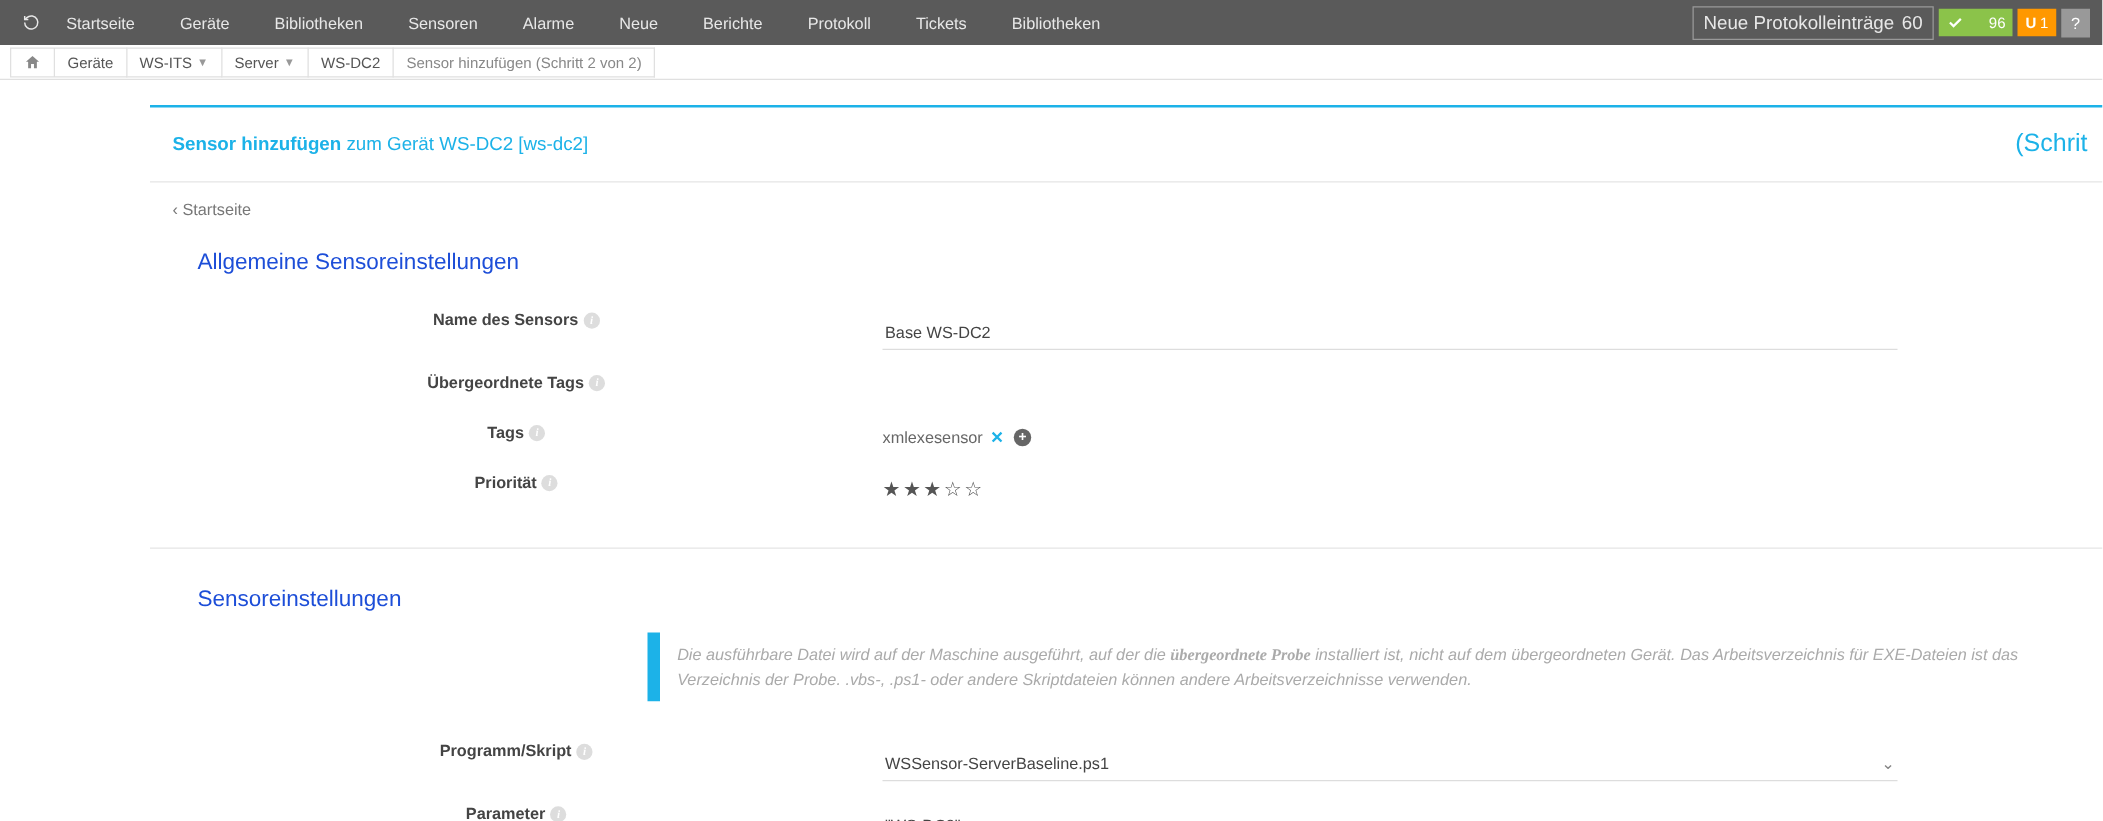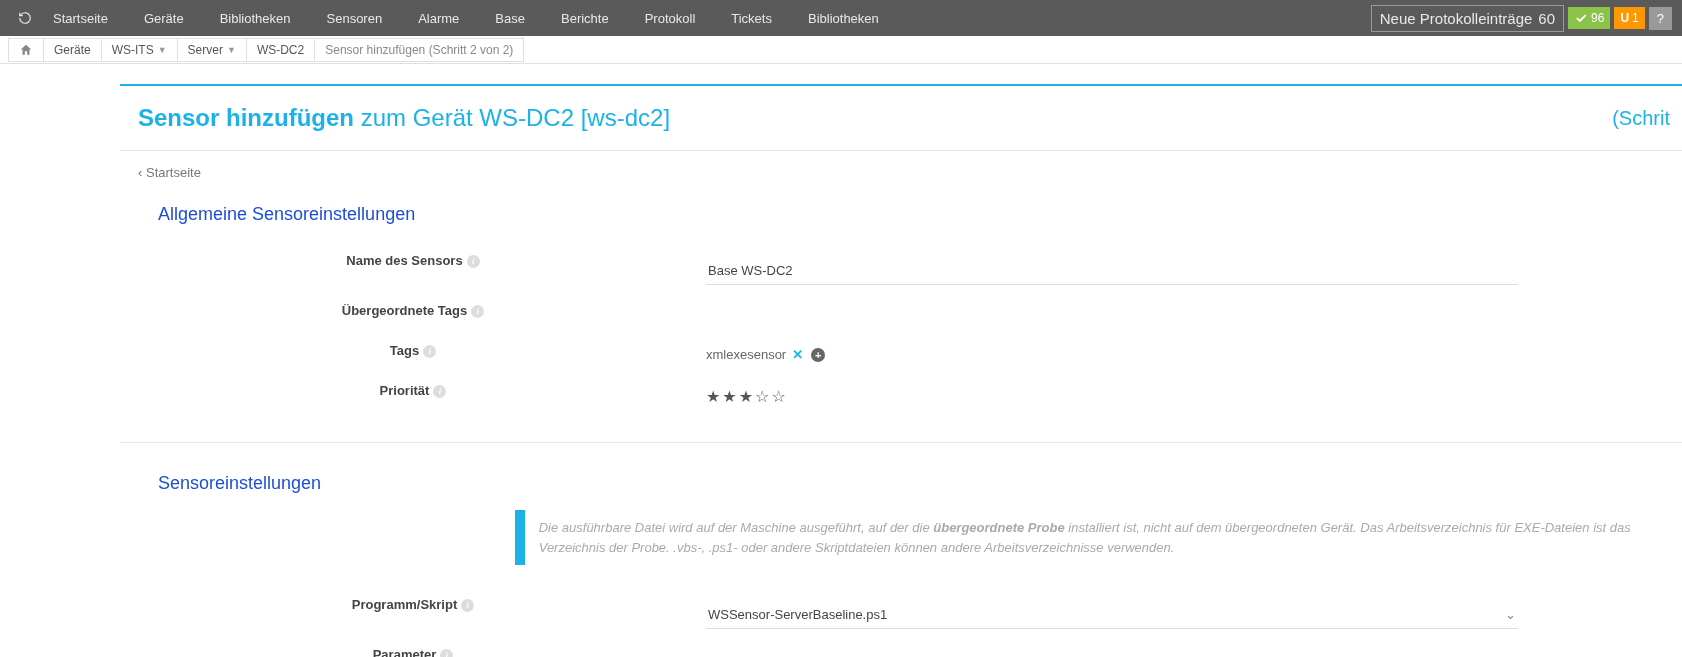--- a/index.html
+++ b/index.html
@@ -5,34 +5,34 @@
 * { box-sizing: border-box; margin: 0; padding: 0; }
 body { font-family: -apple-system, BlinkMacSystemFont, "Segoe UI", Arial, sans-serif; font-size: 13px; background: #fff; color: #333; }
 
 
 .topnav { background: #5a5a5a; height: 36px; display: flex; align-items: center; padding: 0 10px; justify-content: space-between; }
 .topnav-left { display: flex; align-items: center; gap: 0; }
 .topnav-item { color: #e8e8e8; padding: 0 18px; height: 44px; display: flex; align-items: center; cursor: pointer; font-size: 13px; gap: 15px; }
 .topnav-item.home { padding-left: 8px; }
 .topnav-right { display: flex; align-items: center; gap: 4px; }
 .badge-box { border: 1px solid #999; color: #e8e8e8; padding: 4px 8px; font-size: 15px; display: flex; align-items: center; gap: 6px; }
-.badge-green { background: #8bc34a; color: #fff; padding: 4px 6px; font-size: 12px; display: flex; align-items: flex-end; gap: 3px; }
+.badge-green { background: #8bc34a; color: #fff; padding: 4px 6px; font-size: 12px; display: flex; align-items: flex-end; gap: 20px; }
 .badge-orange { background: #ff9800; color: #fff; padding: 4px 6px; font-size: 12px; display: flex; align-items: center; gap: 3px; font-weight: bold; }
 .badge-help { background: #999; color: #fff; padding: 4px 8px; font-size: 13px; }
 
 
 .breadcrumb { background: #fff; border-bottom: 1px solid #e0e0e0; height: 28px; display: flex; align-items: center; padding: 0 8px; gap: 0; }
 .bc-item { padding: 4px 10px; border: 1px solid #e0e0e0; border-left: none; color: #555; font-size: 12px; cursor: pointer; display: flex; align-items: center; gap: 4px; height: 24px; }
 .bc-item.first { border-left: 1px solid #e0e0e0; }
 .bc-item.current { color: #888; cursor: default; }
 
 
 .page-wrap { padding: 20px 0 0 120px; }
 .page-header-wrap { border-top: 2px solid #1cb2e8; border-bottom: 1px solid #e5e5e5; padding: 18px 12px 18px 18px; display: flex; justify-content: space-between; align-items: center; }
-.page-header { font-size: 24px; color: #1cb2e8; font-weight: 400; }
+.page-header { font-size: 15px; color: #1cb2e8; font-weight: 400; }
 .page-header .bold { font-weight: 600; }
 .page-header-step { color: #1cb2e8; font-size: 20px; }
 
 
 .cancel-row { padding: 14px 18px; }
 .cancel-link { color: #777; font-size: 13px; cursor: pointer; }
 
 
 .form-section { padding: 10px 18px 30px 18px; border-bottom: 1px solid #e5e5e5; margin-bottom: 20px; }
 .section-title { color: #1d4ed8; font-size: 18px; font-weight: 400; margin-bottom: 16px; padding-left: 20px; }
@@ -50,21 +50,21 @@
 
 .stars { display: flex; gap: 2px; }
 .star { color: #555; font-size: 16px; cursor: pointer; }
 .star.empty { color: #555; }
 
 
 .callout-row { display: flex; padding: 0 18px 20px 18px; }
 .callout-spacer { width: 568px; }
 .callout { border-left: 10px solid #1cb2e8; padding: 8px 14px; }
 .callout-text { color: #aaa; font-style: italic; font-size: 13px; line-height: 1.5; }
-.callout-text b { font-weight: 600; }
+.callout-text b { font-weight: 600; font-family: Liberation Serif, serif; }
 
 
 .select-box { border: none; border-bottom: 1px solid #ddd; padding: 6px 2px; font-size: 13px; color: #444; width: 100%; display: flex; justify-content: space-between; align-items: center; cursor: pointer; }
 .select-chevron { color: #888; }
 
 
 .radio-group { display: flex; flex-direction: column; gap: 10px; padding-top: 2px; }
 
 svg.icon-sm { width: 14px; height: 14px; }
 </style>
@@ -86,21 +86,21 @@
     <div class="topnav-item">
         <span>Bibliotheken</span>
       </div>
     <div class="topnav-item">
         <span>Sensoren</span>
       </div>
     <div class="topnav-item">
         <span>Alarme</span>
       </div>
     <div class="topnav-item">
-        <span>Base</span>
+        <span>Neue</span>
       </div>
     <div class="topnav-item">
         <span>Berichte</span>
       </div>
     <div class="topnav-item">
         <span>Protokoll</span>
       </div>
     <div class="topnav-item">
         <span>Tickets</span>
       </div>

